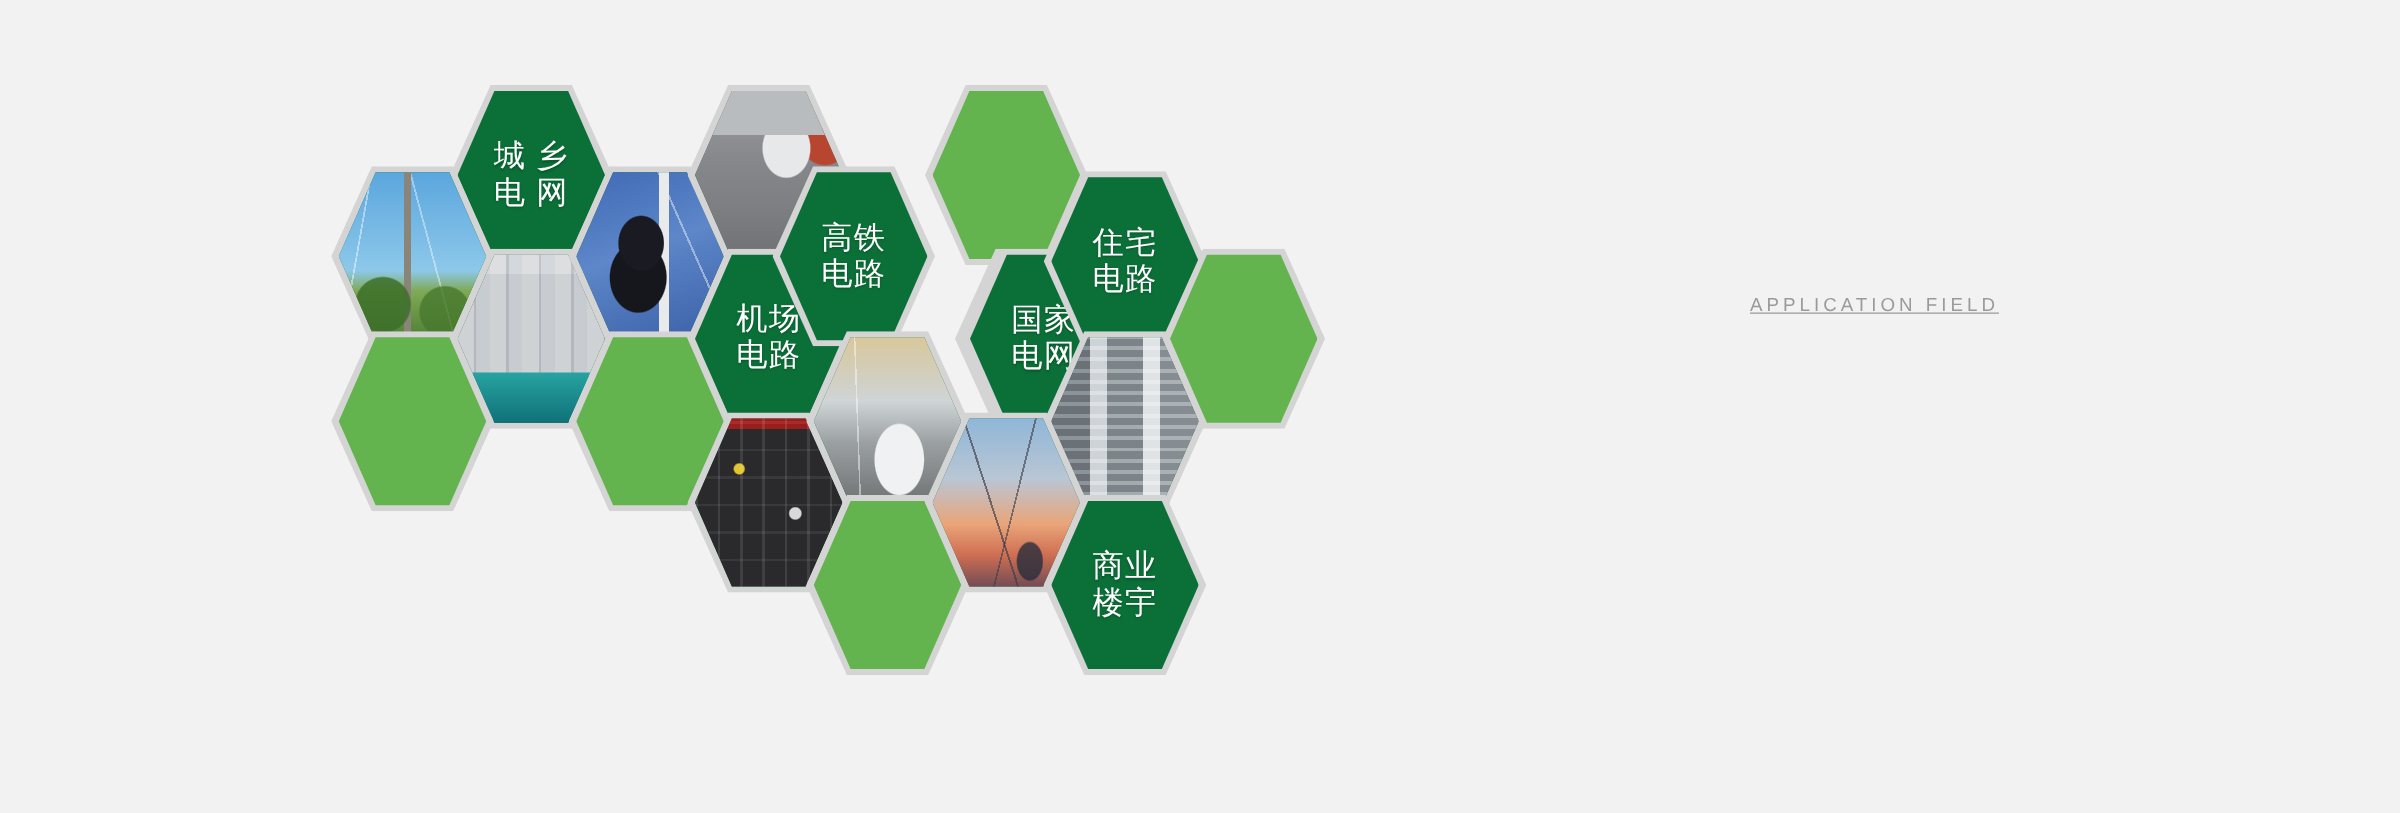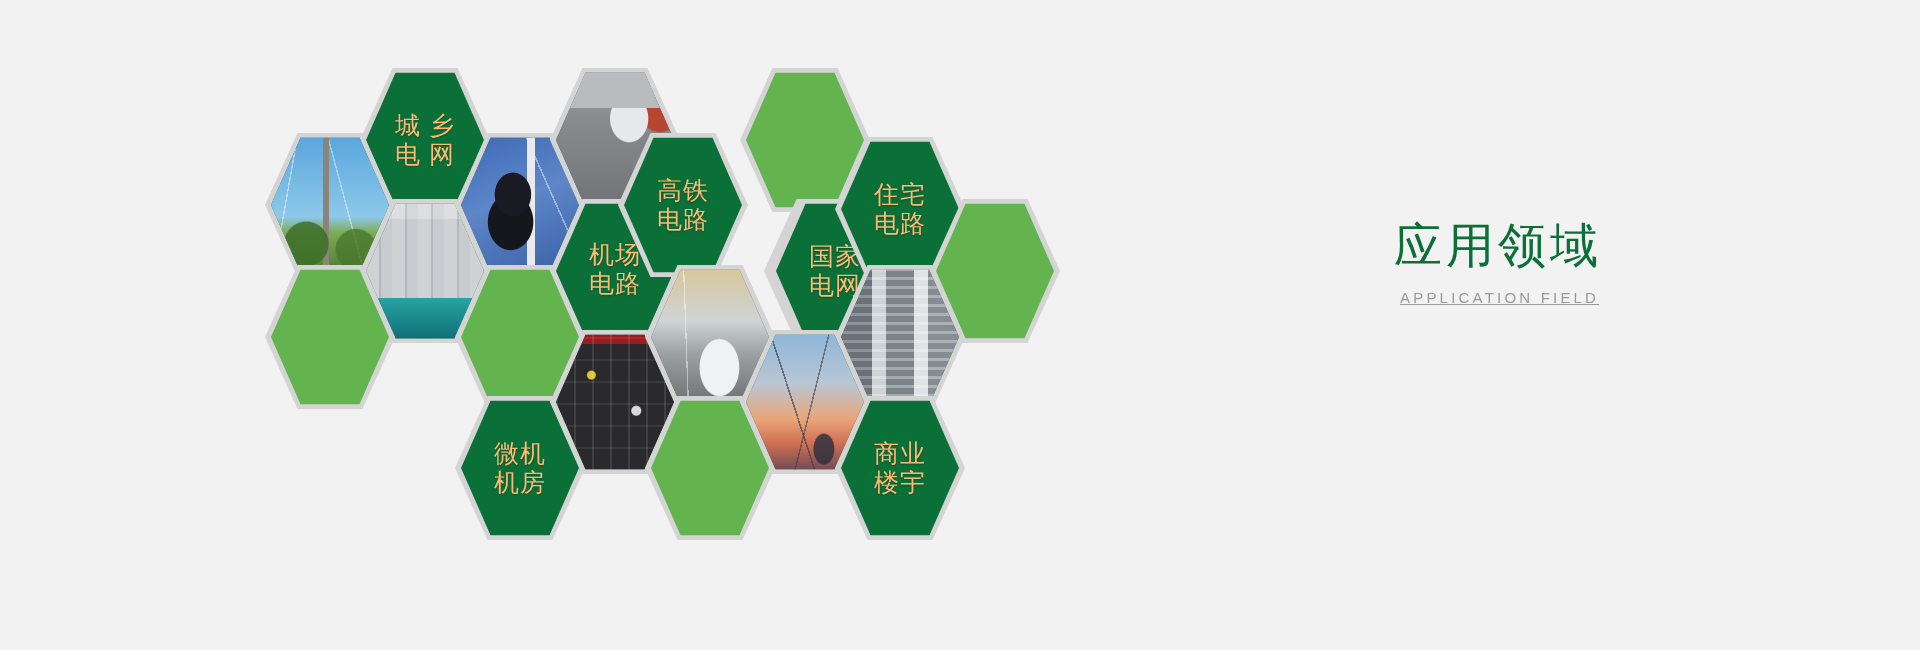--- a/index.html
+++ b/index.html
@@ -46,21 +46,21 @@
     clip-path: polygon(25% 1%, 75% 1%, 100% 50%, 75% 99%, 25% 99%, 0% 50%);
     display: flex;
     align-items: center;
     justify-content: center;
     overflow: hidden;
     position: relative;
   }
   .hex.dark .inner { background: #0b7038; }
   .hex.light .inner { background: #63b44f; }
   .hex .label {
-    color: #fdba74;
+    color: #ffffff;
     font-size: 25px;
     line-height: 1.18;
     letter-spacing: 1px;
     text-align: center;
     font-weight: 400;
     text-shadow: 0 1px 2px rgba(0,0,0,0.28);
     position: relative;
     z-index: 3;
     white-space: pre-line;
   }
@@ -221,26 +221,20 @@
       </div>
       <div class="hex light" style="left: 930px; top: 196px;">
         <div class="inner"></div>
       </div>
       <div class="hex light" style="left: 265px; top: 262px;">
         <div class="inner"></div>
       </div>
       <div class="hex light" style="left: 455px; top: 262px;">
         <div class="inner"></div>
       </div>
-      <div class="hex dark" style="left: 455px; top: 393px;">
-        <div class="inner">
-          <div class="label">微机
-机房</div>
-        </div>
-      </div>
       <div class="hex dark" style="left: 550px; top: 327px;">
         <div class="inner">
           <div class="photo ph-switchgear"></div>
         </div>
       </div>
       <div class="hex dark" style="left: 645px; top: 262px;">
         <div class="inner">
           <div class="photo ph-train"></div>
         </div>
       </div>
@@ -254,17 +248,16 @@
       </div>
       <div class="hex dark" style="left: 835px; top: 393px; font-family: Liberation Serif, serif;">
         <div class="inner">
           <div class="label">商业
 楼宇</div>
         </div>
       </div>
     </div>
 
   <div id="text-block">
-    <h1 id="app-title">应用领域</h1>
     <div id="app-subtitle">APPLICATION FIELD</div>
   </div>
 
 </div>
 
 </body></html>

